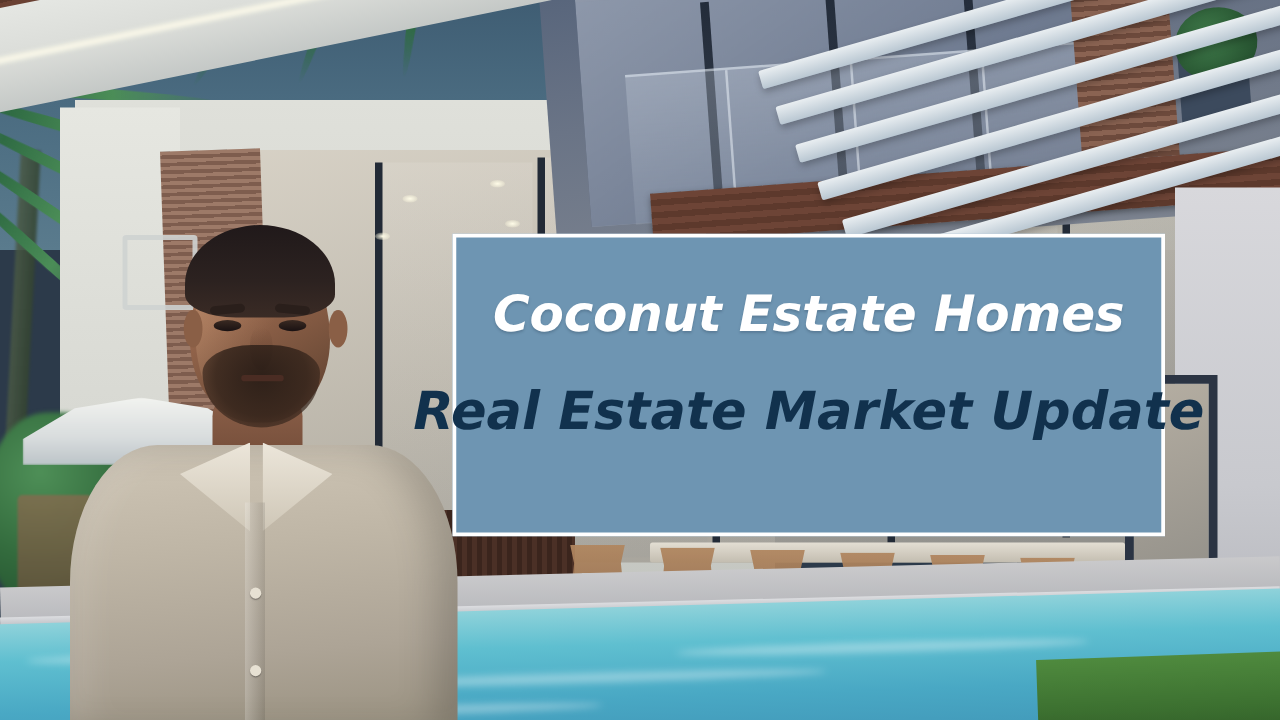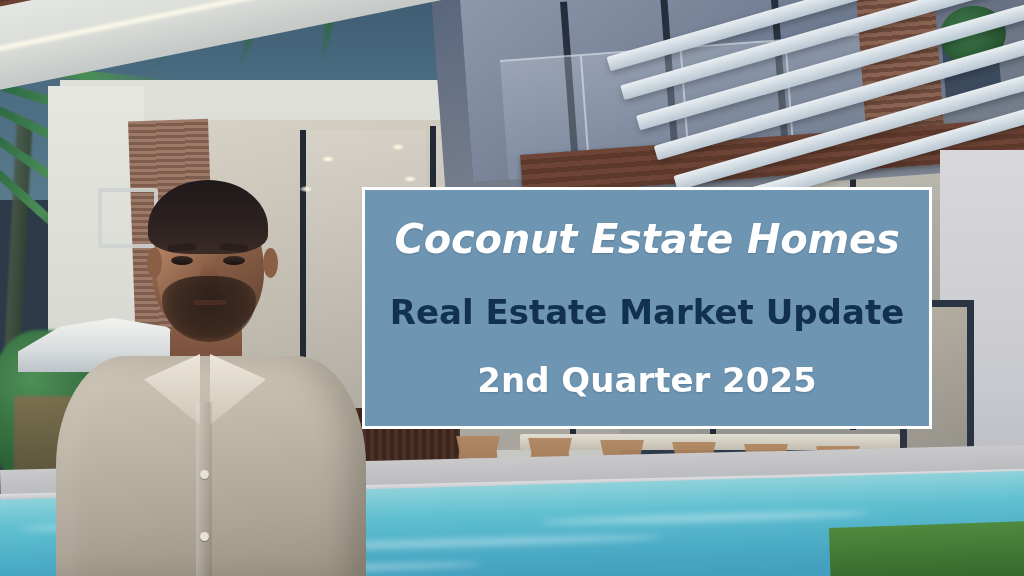--- a/index.html
+++ b/index.html
@@ -328,22 +328,23 @@
     font-size: 40px;
     color: #ffffff;
     letter-spacing: -0.2px;
     line-height: 1;
     margin: 0 0 36px 0;
     white-space: nowrap;
     text-shadow: 0 1px 2px rgba(30,50,70,.25);
   }
   .line2 {
     font-family: "DejaVu Sans", sans-serif;
+    font-style: italic;
     font-weight: bold;
-    font-size: 34px;
+    font-size: 42px;
     color: #11314d;
     line-height: 1;
     margin: 0 0 34px 0;
     white-space: nowrap;
   }
   .line3 {
     font-family: "DejaVu Sans", sans-serif;
     font-style: normal;
     font-weight: bold;
     font-size: 34px;
@@ -477,16 +478,15 @@
     <div class="eye-l"></div>
     <div class="eye-r"></div>
     <div class="nose"></div>
     <div class="beard"></div>
     <div class="mouth"></div>
   </div>
 
   <div class="title-card">
     <div class="line1">Coconut Estate Homes</div>
     <div class="line2">Real Estate Market Update</div>
-    <div class="line3">2nd Quarter 2025</div>
   </div>
 
 </div>
 
 </body></html>

